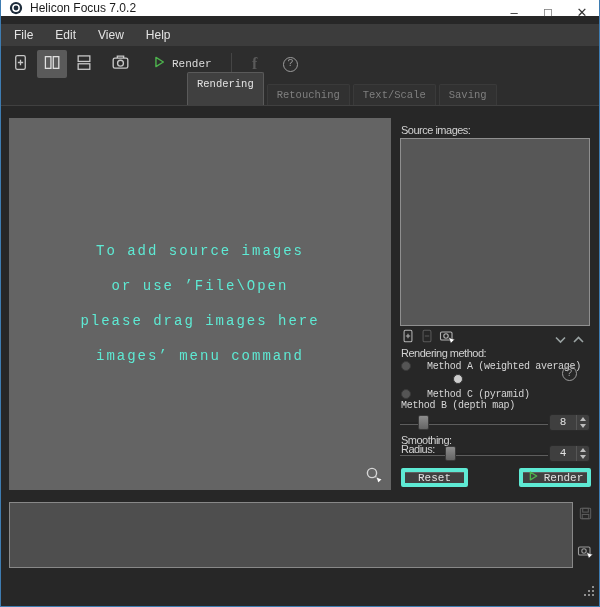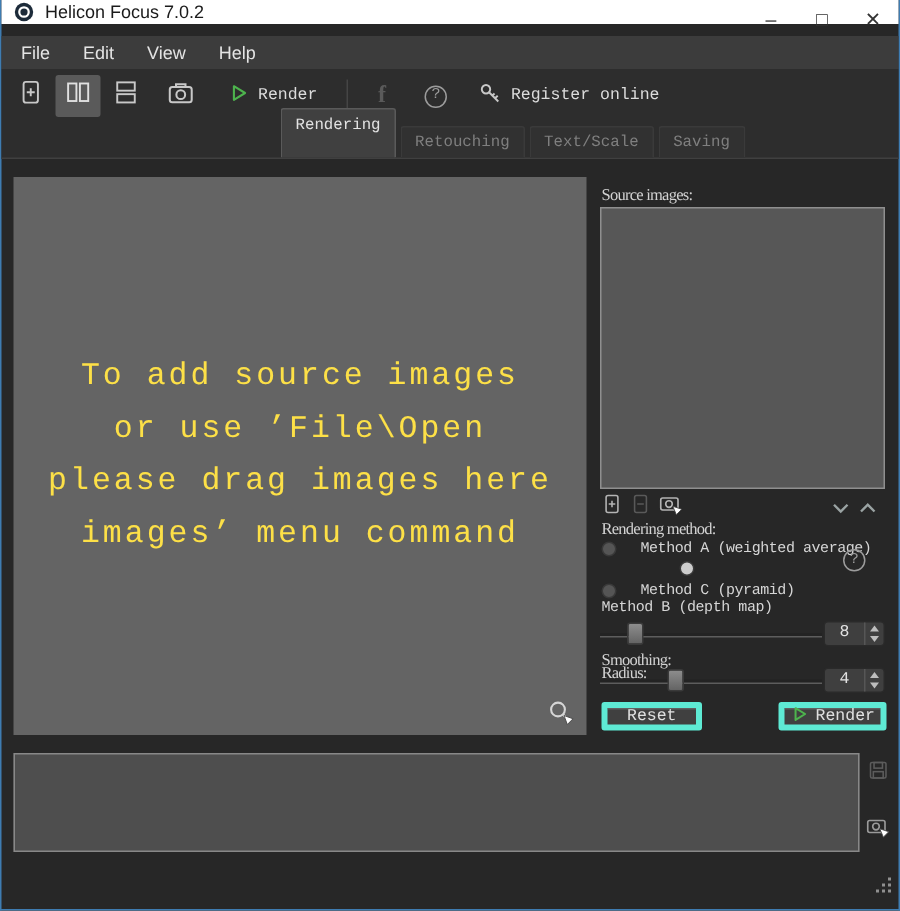--- a/index.html
+++ b/index.html
@@ -39,26 +39,26 @@
   .tabstrip { position:absolute; left:0; top:82px; width:100%; height:24px; background:#2d2d2d;
               border-bottom:1px solid #404040; display:flex; align-items:flex-end; padding-left:186px; }
   .tab { font-family:"Liberation Mono", monospace; font-size:10.5px; height:21px; line-height:20px;
          padding:0 9px; margin-right:3px; background:#313131; border:1px solid #3a3a3a; border-bottom:none;
          color:#7f7f7f; border-radius:2px 2px 0 0; white-space:nowrap; }
   .tab.active { background:#404040; border-color:#5a5a5a; color:#e2e2e2; height:33px; line-height:22px; }
 
   
   .canvas { position:absolute; left:8px; top:118px; width:382px; height:372px; background:#646464;
             display:flex; flex-direction:column; justify-content:center; align-items:center; }
-  .ph-line { font-family:"Liberation Mono", monospace; font-size:21px; letter-spacing:2px;
-             line-height:35px; color:#fde047; white-space:pre; }
+  .ph-line { font-family:"Liberation Mono", monospace; font-size:14px; letter-spacing:2px;
+             line-height:35px; color:#5eead4; white-space:pre; }
   .zoom-btn { position:absolute; right:7px; bottom:5px; width:20px; height:20px; }
 
   
-  .panel-label { position:absolute; font-family:Liberation Serif, serif; font-size:11px;
+  .panel-label { position:absolute; font-family:Liberation Sans, sans-serif; font-size:11px;
                  color:#d2d2d2; letter-spacing:-0.5px; white-space:nowrap; }
   .listbox { position:absolute; left:399px; top:138px; width:190px; height:188px;
              background:#575757; border:1px solid #8f8f8f; }
   .icon-btn { position:absolute; display:flex; align-items:center; justify-content:center; }
   .radio-row { position:absolute; display:flex; align-items:center; gap:16px; height:12px; }
   .radio { width:10px; height:10px; border-radius:50%; background:#555555; border:1px solid #393939; flex:none; }
   .radio.selected { background:#cdcdcd; }
   .radio-label { font-family:"Liberation Mono", monospace; font-size:10px; letter-spacing:-0.3px; color:#d6d6d6; white-space:nowrap; }
   .panel-help { position:absolute; left:561px; top:366px; }
 
@@ -157,29 +157,20 @@
       </span>
       <span class="tool-label">Render</span>
     </div>
     <div class="tb-sep"></div>
     <div class="tool-btn">
       <span class="fb-glyph">f</span>
     </div>
     <div class="tool-btn" style="margin-left:6px;">
       <span class="help-circle">?</span>
     </div>
-    <div class="tool-btn" style="margin-left:6px; padding:0 5px;">
-      <span>
-        <svg width="16" height="16" viewBox="0 0 16 16" fill="none" stroke="#c8c8c8" stroke-width="1.3">
-          <circle cx="5" cy="5.5" r="2.8"></circle>
-          <path d="M7.2 7.7L13.2 13.7M11 11.5l1.8-1.6M9.2 9.7l1.5-1.4"></path>
-        </svg>
-      </span>
-      <span class="tool-label">Register online</span>
-    </div>
   </div>
 
   <div class="tabstrip">
     <div class="tab active">Rendering</div>
     <div class="tab">Retouching</div>
     <div class="tab">Text/Scale</div>
     <div class="tab">Saving</div>
   </div>
 
   <div class="canvas">

